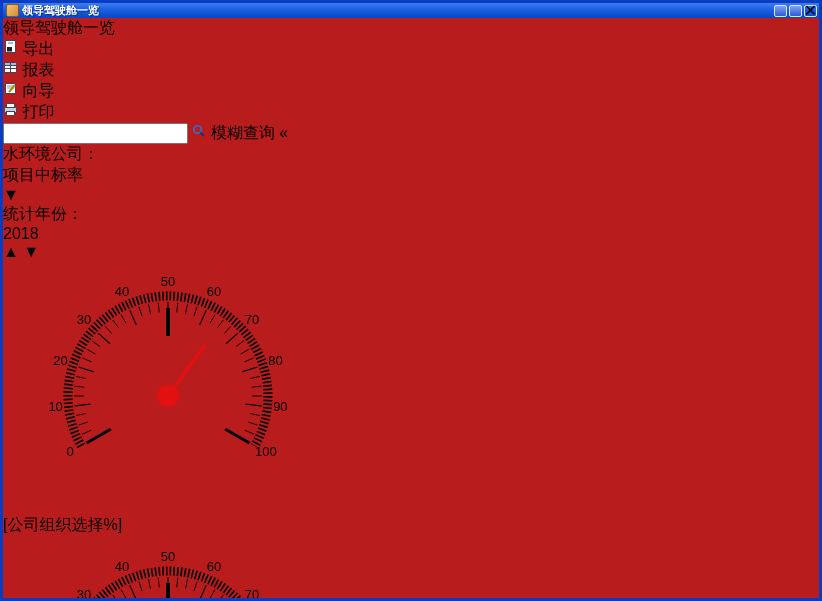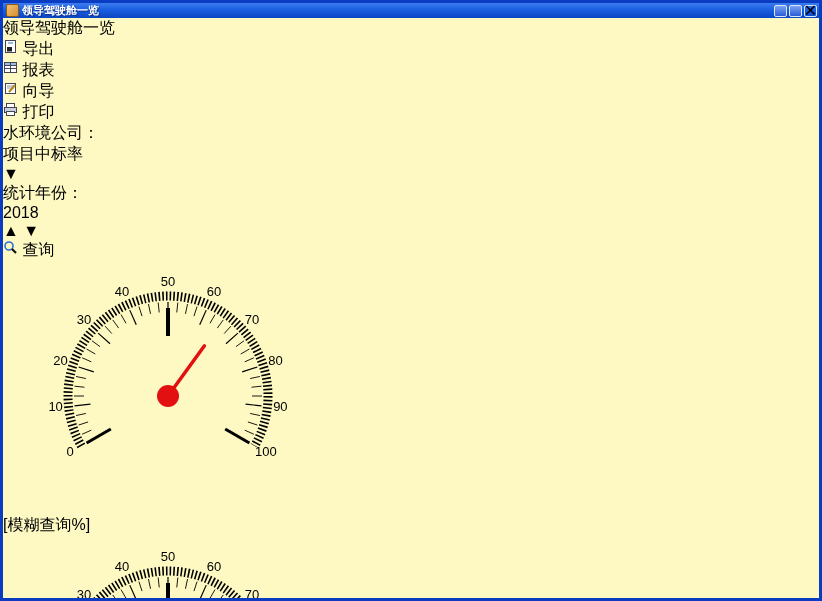--- a/index.html
+++ b/index.html
@@ -1,16 +1,16 @@
 <!DOCTYPE html>
 <html><head>
 <meta charset="utf-8">
 <style>
   html,body{margin:0;padding:0;background:#fff;font-family:"Liberation Sans","DejaVu Sans",sans-serif;}
-  #window{position:relative;width:822px;height:601px;box-sizing:border-box;border:3px solid #0A3CC2;background:#fef9c3;overflow:hidden;}
+  #window{position:relative;width:822px;height:601px;box-sizing:border-box;border:3px solid #0A3CC2;background:#b91c1c;overflow:hidden;}
 
   
   .titlebar{height:15px;background:linear-gradient(180deg,#3C7CF0 0%,#1A5FE0 45%,#0B46C4 100%);display:flex;align-items:center;padding:0 2px;}
   .titlebar .appicon{width:11px;height:11px;margin:0 3px 0 1px;background:linear-gradient(135deg,#F2C27A,#D98E2B);border:1px solid #8A5A10;border-radius:2px;}
   .titlebar .tb-title{color:#fff;font-size:11px;font-weight:bold;text-shadow:1px 1px 1px #0A2B80;flex:1;white-space:nowrap;}
   .winbtn{width:13px;height:12px;margin-left:2px;border:1px solid #DCE6FA;border-radius:2px;display:flex;align-items:center;justify-content:center;box-sizing:border-box;}
   .winbtn.min,.winbtn.max{background:linear-gradient(180deg,#7FA4F2,#2A5CD8);}
   .winbtn.close{background:linear-gradient(180deg,#F08A7A,#D campos}
   .winbtn.close{background:linear-gradient(180deg,#F2907E,#CC3A1F);}
   .glyph-min{width:6px;height:2px;background:#fff;margin-top:6px;}
@@ -124,41 +124,43 @@
     <div class="tbtn">
       <svg width="15" height="15">
           <rect x="3.5" y="1.5" width="8" height="4" fill="#fff" stroke="#445"></rect>
           <rect x="1.5" y="5.5" width="12" height="5" fill="#C8D0DC" stroke="#445"></rect>
           <rect x="3.5" y="9.5" width="8" height="4" fill="#fff" stroke="#445"></rect>
         </svg>
       <span>打印</span>
     </div>
   </div>
 
+  <div class="searchrow">
+    <input type="text" value="" style="">
+    <svg width="14" height="14">
+        <circle cx="5.5" cy="5.5" r="3.8" fill="none" stroke="#2B6FD6" stroke-width="1.6"></circle>
+        <line x1="8.4" y1="8.4" x2="12" y2="12" stroke="#14307A" stroke-width="2"></line>
+      </svg>
+    <span class="fuzzy">模糊查询</span>
+    <span class="chevron">«</span>
+  </div>
 
   <div class="filters">
     <span>水环境公司：</span>
     <div class="combo">
       <div class="cval">项目中标率</div>
       <div class="dropbtn">▼</div>
     </div>
     <span class="yearlbl">统计年份：</span>
     <div class="spinner">
       <div class="sval">2018</div>
       <div class="spinbtns">
         <span>▲</span>
         <span>▼</span>
       </div>
-    </div>
-    <div class="querybtn">
-      <svg width="15" height="15">
-          <circle cx="6" cy="6" r="4" fill="none" stroke="#2B6FD6" stroke-width="1.6"></circle>
-          <line x1="9" y1="9" x2="13" y2="13" stroke="#111" stroke-width="2.2"></line>
-        </svg>
-      <span>查询</span>
     </div>
   </div>
 
   <div class="gauges">
     <div class="gauge left">
       <svg width="330" height="250" viewBox="0 0 330 250">
           <path d="M 78.39745962155614 185 A 100 100 0 1 1 251.60254037844388 185" fill="none" stroke="#000" stroke-width="9" stroke-dasharray="1.6 2.1"></path>
           <line x1="83.59361204426277" y1="182" x2="107.84232335022705" y2="168" stroke="#000" stroke-width="3"></line>
           <text x="67.13912937235844" y="191.5" text-anchor="middle" dominant-baseline="middle" font-size="13" fill="#000">0</text>
           <line x1="79.1267269815955" y1="173.23324444912518" x2="88.26218155802151" y2="169.16587801836718" stroke="#000" stroke-width="0.9"></line>
@@ -209,21 +211,21 @@
           <text x="277.38097417661487" y="146.81171634924485" text-anchor="middle" dominant-baseline="middle" font-size="13" fill="#000">90</text>
           <line x1="256.94587446897776" y1="154.54369893686936" x2="247.16439846163968" y2="152.46458202869178" stroke="#000" stroke-width="0.9"></line>
           <line x1="254.39931253174444" y1="164.04759747124507" x2="244.8887473687929" y2="160.95742752749558" stroke="#000" stroke-width="0.9"></line>
           <line x1="250.87327301840446" y1="173.2332444491252" x2="241.73781844197848" y2="169.1658780183672" stroke="#000" stroke-width="0.9"></line>
           <line x1="246.40638795573724" y1="182" x2="222.15767664977295" y2="168" stroke="#000" stroke-width="3"></line>
           <text x="262.8608706276416" y="191.5" text-anchor="middle" dominant-baseline="middle" font-size="13" fill="#000">100</text>
           <line x1="165" y1="135" x2="201.44268564213334" y2="84.84094634875325" stroke="#E21010" stroke-width="3.5" stroke-linecap="round"></line>
           <circle cx="165" cy="135" r="11" fill="#E21010"></circle>
         </svg>
       <div class="gsmudge"></div>
-      <div class="gcaption">[模糊查询%]</div>
+      <div class="gcaption">[公司组织选择%]</div>
     </div>
     <div class="gauge right">
       <svg width="330" height="250" viewBox="0 0 330 250">
           <path d="M 78.39745962155614 185 A 100 100 0 1 1 251.60254037844388 185" fill="none" stroke="#000" stroke-width="9" stroke-dasharray="1.6 2.1"></path>
           <line x1="83.59361204426277" y1="182" x2="107.84232335022705" y2="168" stroke="#000" stroke-width="3"></line>
           <text x="67.13912937235844" y="191.5" text-anchor="middle" dominant-baseline="middle" font-size="13" fill="#000">0</text>
           <line x1="79.1267269815955" y1="173.23324444912518" x2="88.26218155802151" y2="169.16587801836718" stroke="#000" stroke-width="0.9"></line>
           <line x1="75.60068746825557" y1="164.0475974712451" x2="85.11125263120711" y2="160.9574275274956" stroke="#000" stroke-width="0.9"></line>
           <line x1="73.05412553102227" y1="154.54369893686936" x2="82.83560153836032" y2="152.46458202869175" stroke="#000" stroke-width="0.9"></line>
           <line x1="71.5149418353823" y1="144.8256755471594" x2="87.42729216127468" y2="143.15322013487693" stroke="#000" stroke-width="1.2"></line>

